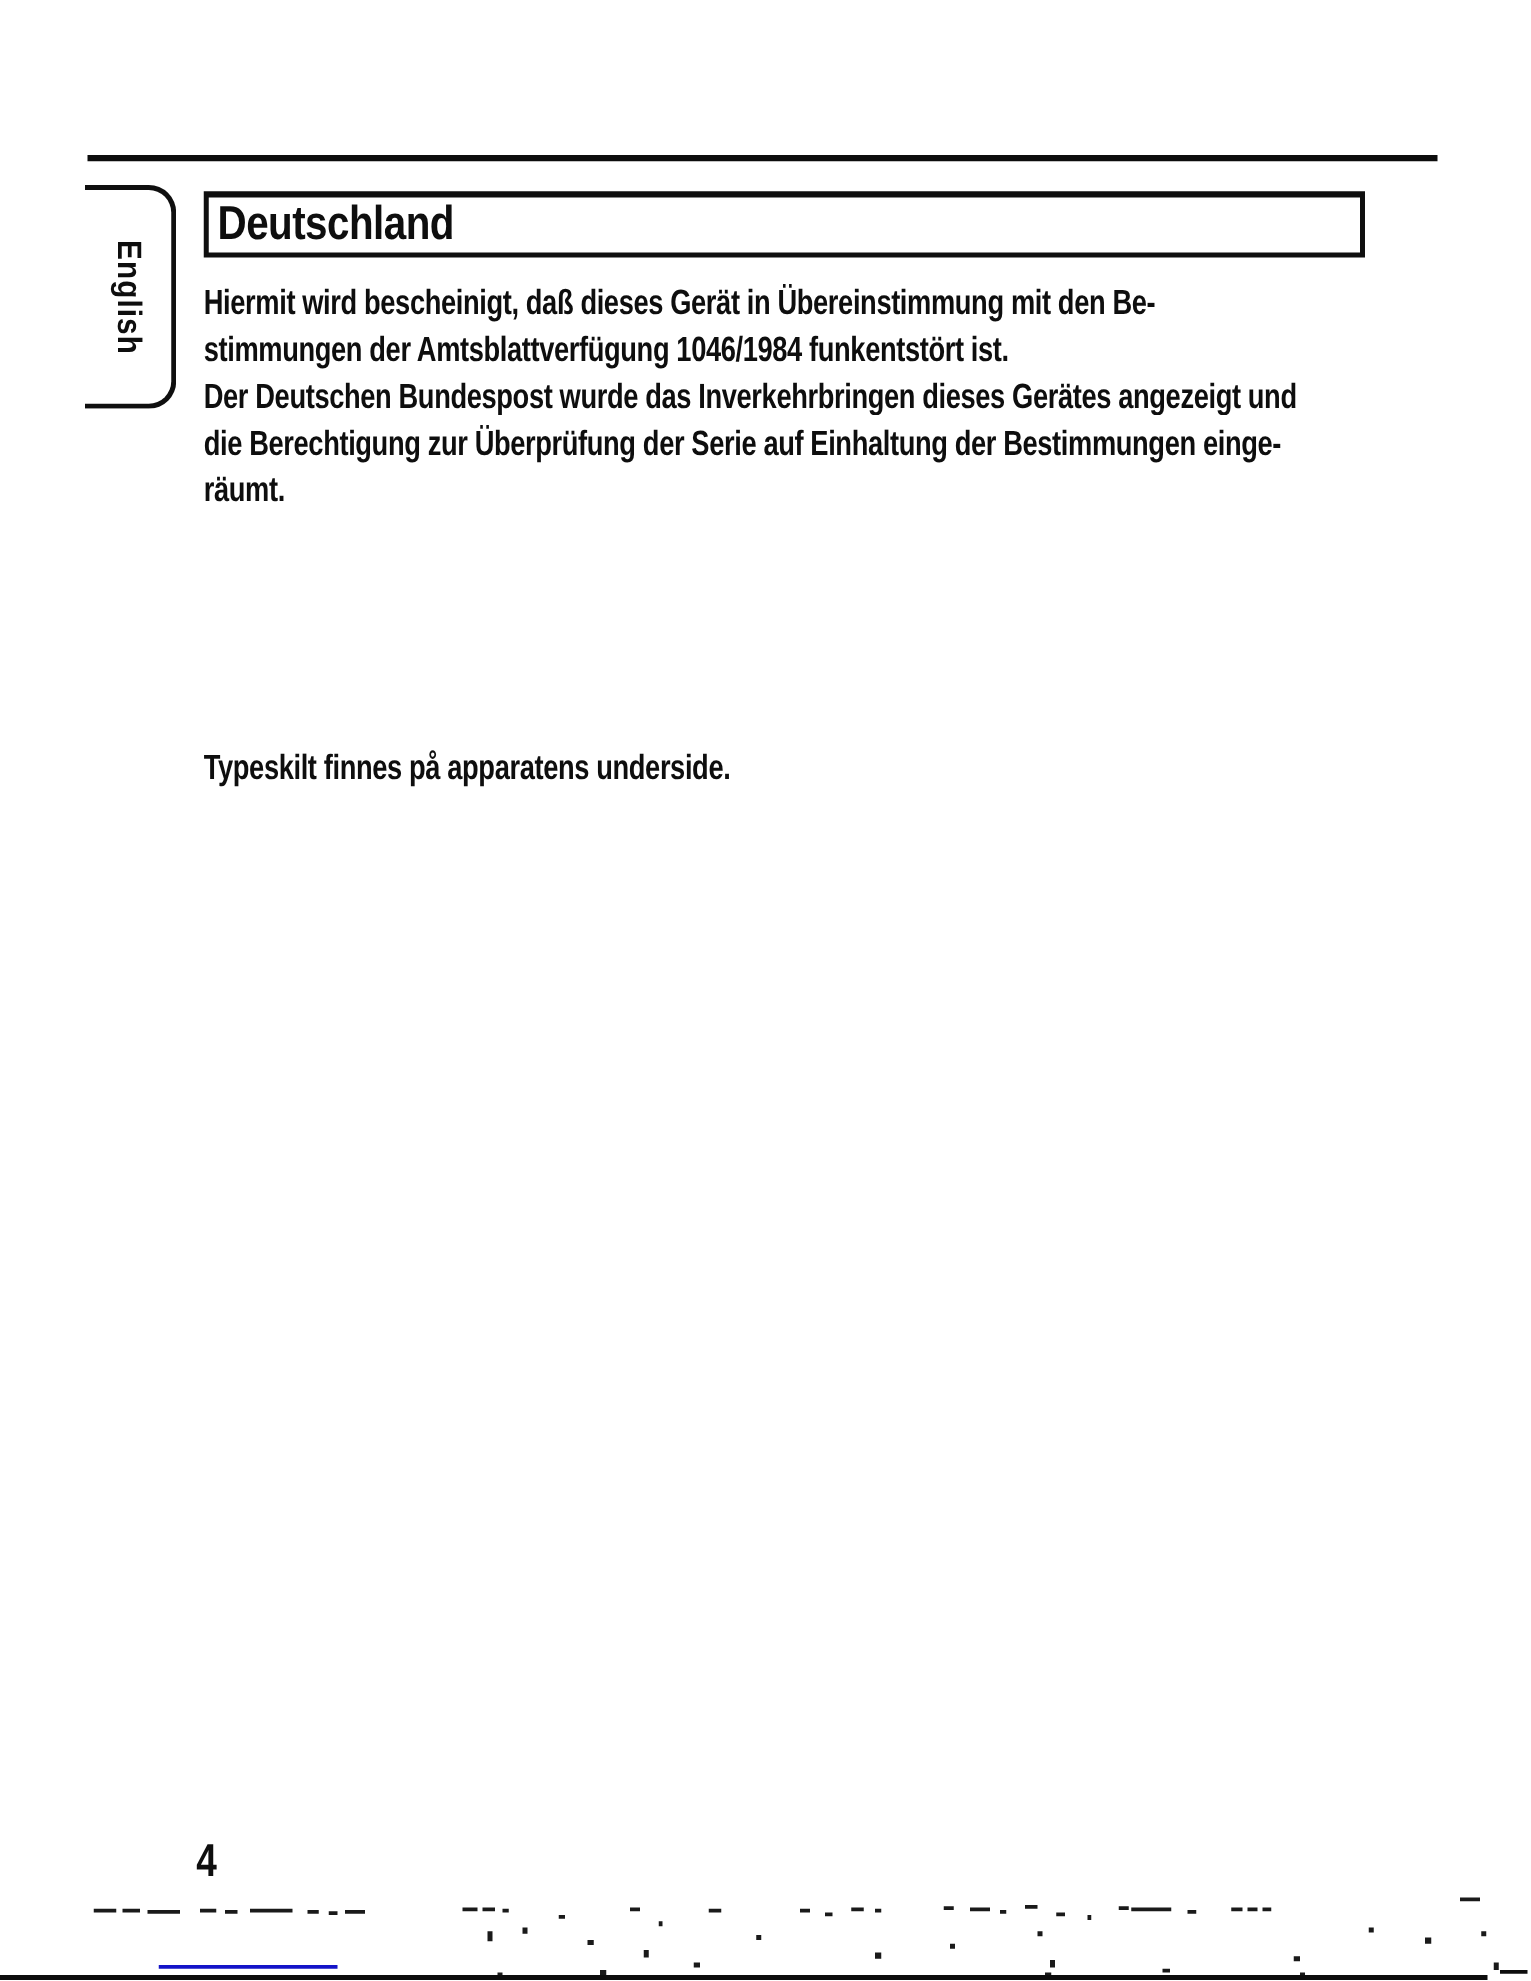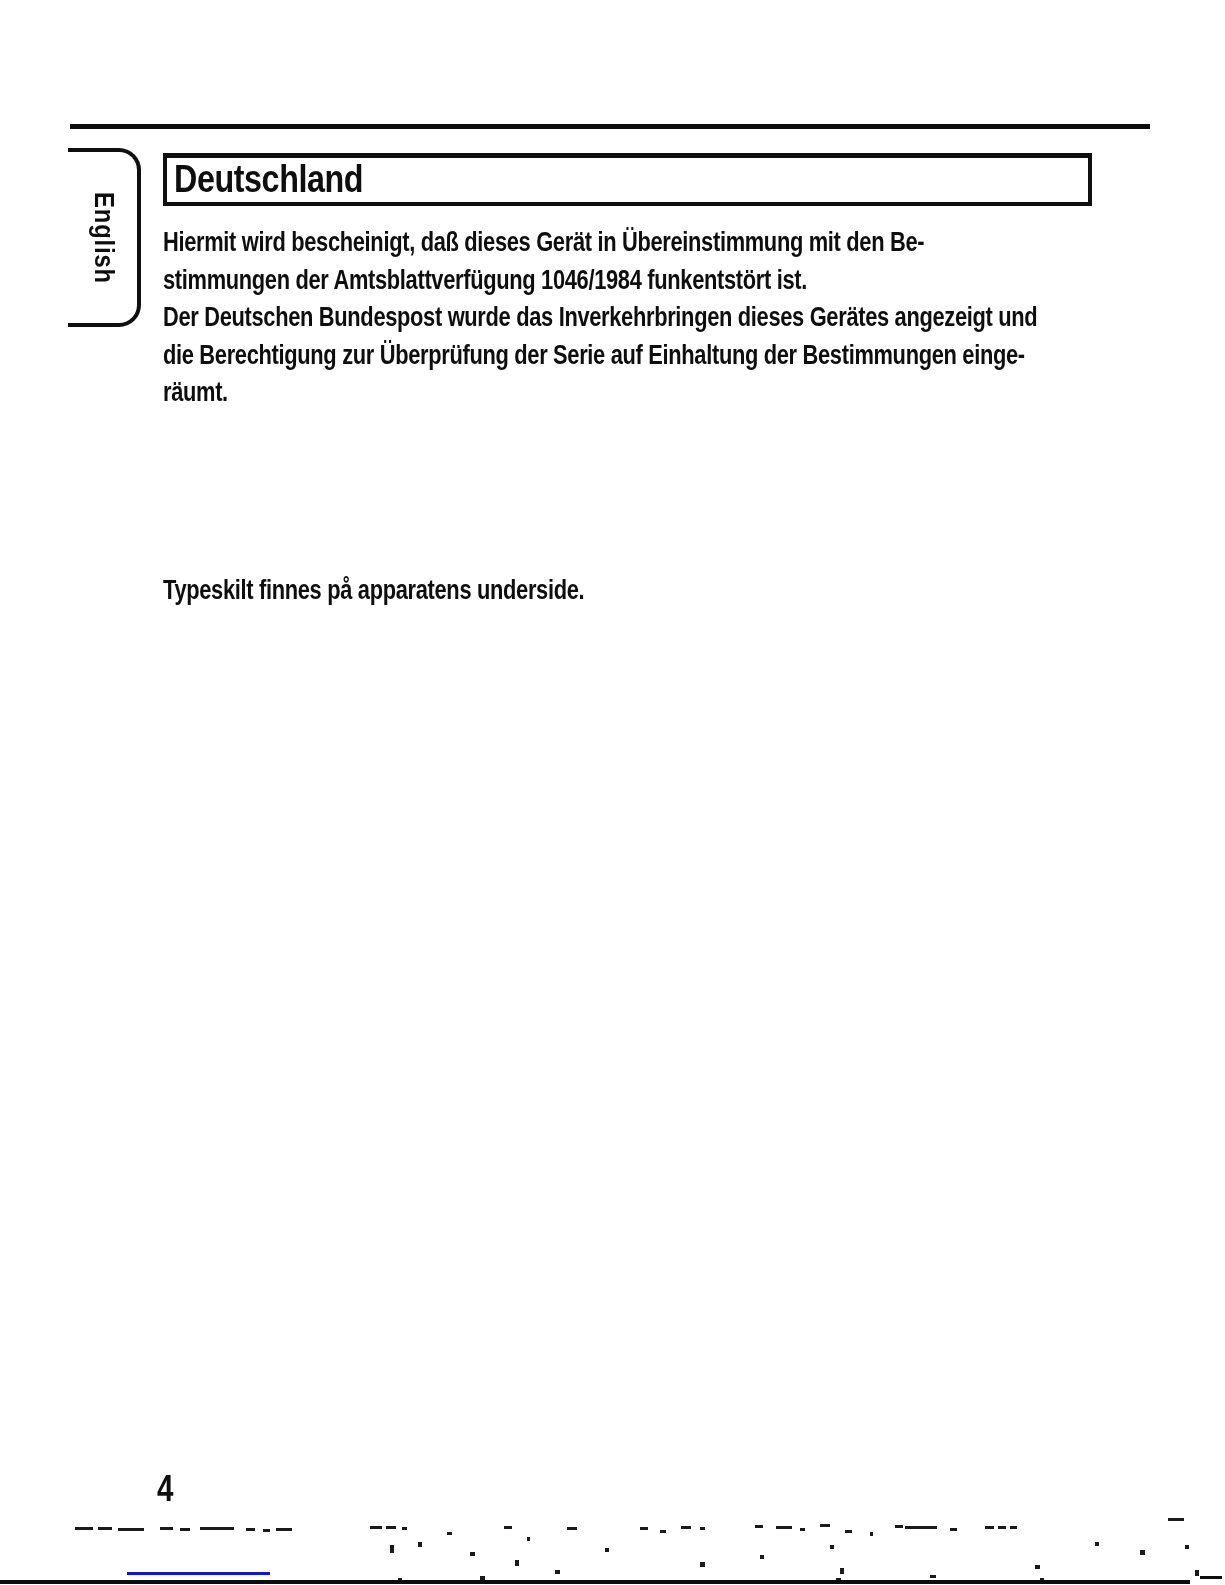--- a/index.html
+++ b/index.html
@@ -48,21 +48,21 @@
     font-size:38px; font-weight:700; letter-spacing:-0.5px;
     white-space:nowrap;
   }
   
   .body-block {
     position:absolute; left:163px;
     font-size:28px; font-weight:700; letter-spacing:-0.4px;
     line-height:37.5px;
   }
   .body-block.deutschland { top:223px; }
-  .body-block.norge { top:571px; }
+  .body-block.norge { top:595px; }
   .body-line { height:37.5px; white-space:nowrap; }
   .cond {
     display:inline-block;
     transform:scaleX(0.78); transform-origin:0 0;
     white-space:nowrap;
   }
   
   .page-number {
     position:absolute; left:157px; top:1468px;
     font-size:37px; font-weight:700;

